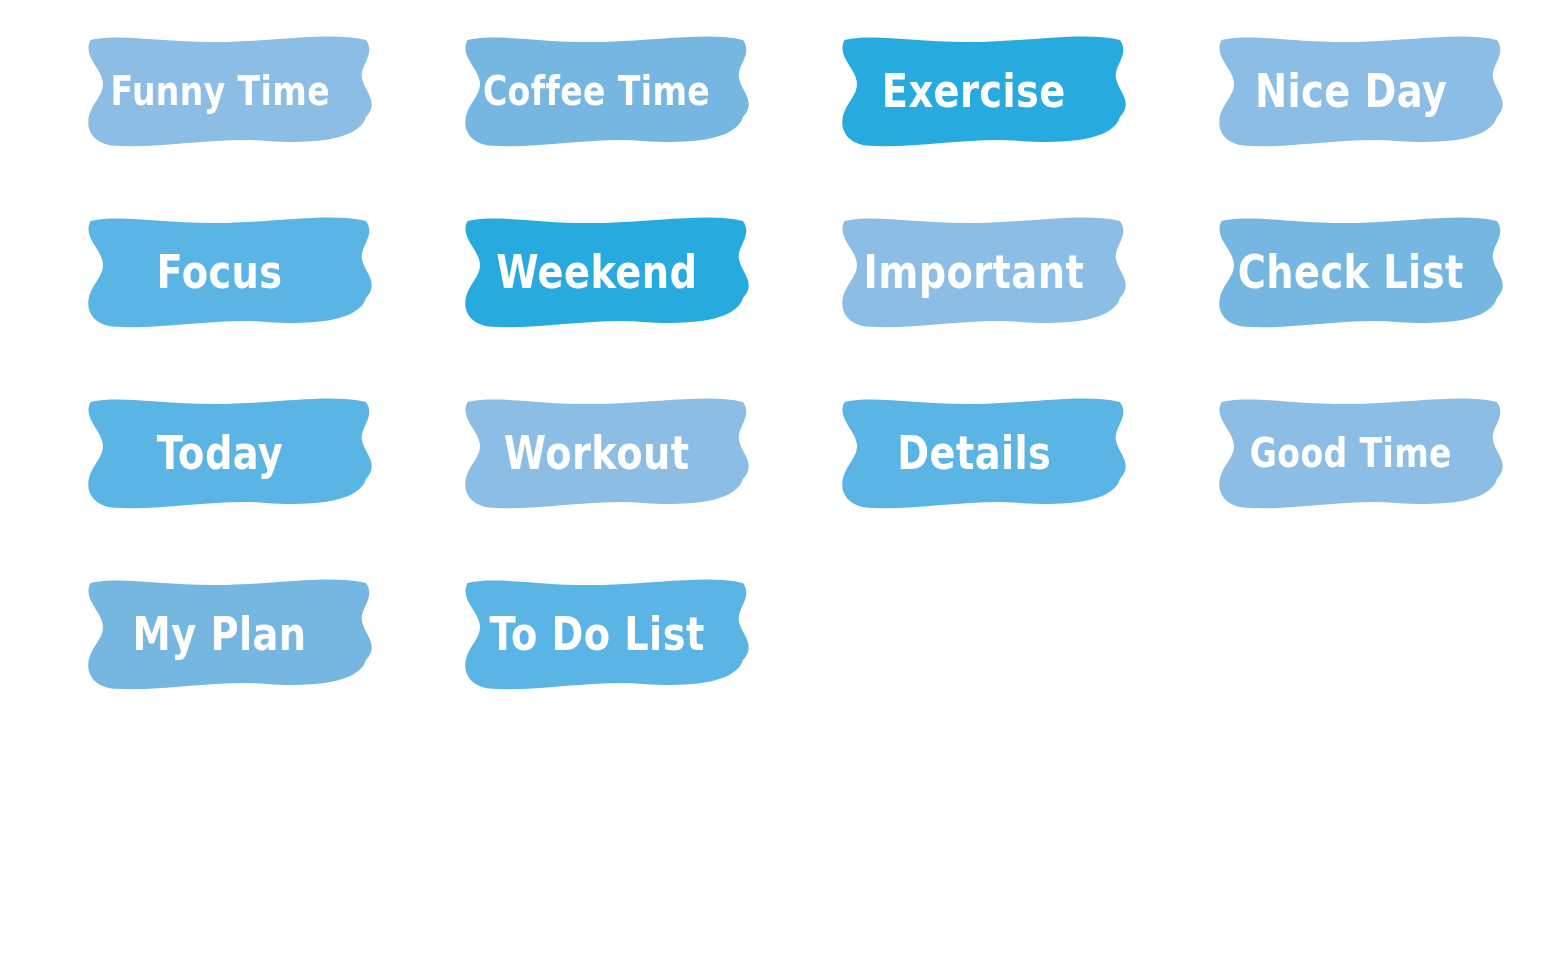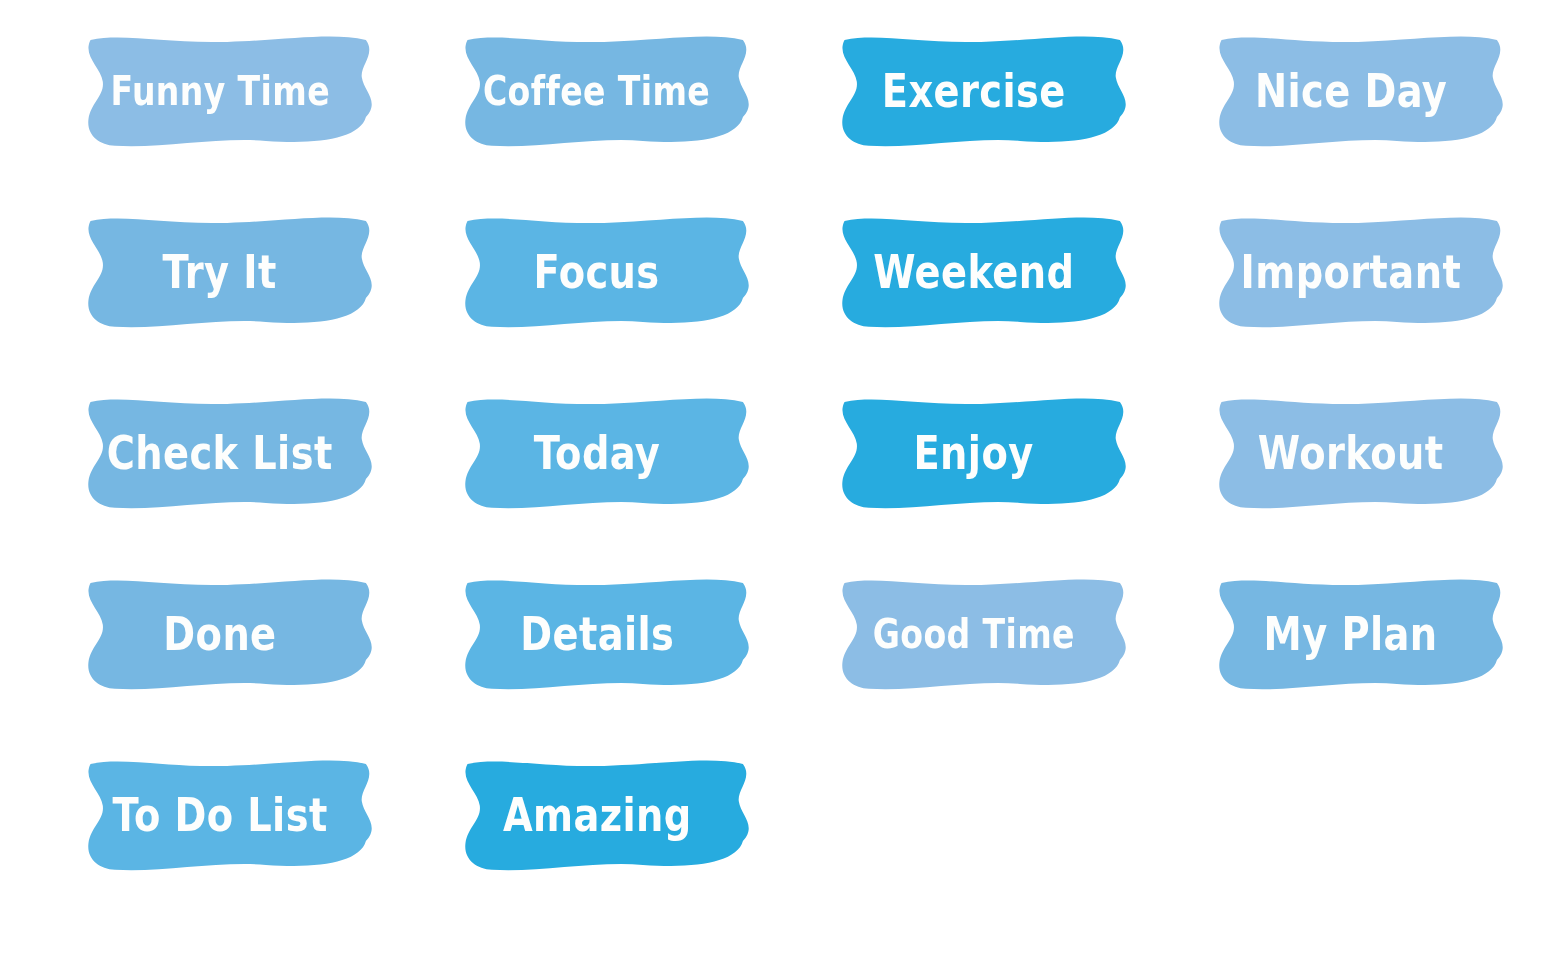--- a/index.html
+++ b/index.html
@@ -104,26 +104,20 @@
         <span class="banner-label">Exercise</span>
       </div>
       <div class="banner">
         <svg class="banner-shape" viewBox="0 0 320 125" preserveAspectRatio="none">
           <path d="M 26,10 C 60,3 100,14 160,12 C 220,10 262,2 296,10 C 306,24 290,36 292,48 C 294,62 310,72 296,88 C 290,110 248,116 198,112 C 150,108 96,120 50,117 C 34,116 22,106 24,90 C 26,74 40,66 38,52 C 36,38 18,26 26,10 Z" fill="#8CBDE5" transform="translate(4,2) scale(1.02,0.99)"></path>
         </svg>
         <span class="banner-label">Nice Day</span>
       </div>
       <div class="banner">
         <svg class="banner-shape" viewBox="0 0 320 125" preserveAspectRatio="none">
-          <path d="M 26,10 C 60,3 100,14 160,12 C 220,10 262,2 296,10 C 306,24 290,36 292,48 C 294,62 310,72 296,88 C 290,110 248,116 198,112 C 150,108 96,120 50,117 C 34,116 22,106 24,90 C 26,74 40,66 38,52 C 36,38 18,26 26,10 Z" fill="#76B7E2" transform="translate(4,2) scale(1.02,0.99)"></path>
-        </svg>
-        <span class="banner-label">Try It</span>
-      </div>
-      <div class="banner">
-        <svg class="banner-shape" viewBox="0 0 320 125" preserveAspectRatio="none">
           <path d="M 26,10 C 60,3 100,14 160,12 C 220,10 262,2 296,10 C 306,24 290,36 292,48 C 294,62 310,72 296,88 C 290,110 248,116 198,112 C 150,108 96,120 50,117 C 34,116 22,106 24,90 C 26,74 40,66 38,52 C 36,38 18,26 26,10 Z" fill="#5BB5E4" transform="translate(4,2) scale(1.02,0.99)"></path>
         </svg>
         <span class="banner-label">Focus</span>
       </div>
       <div class="banner">
         <svg class="banner-shape" viewBox="0 0 320 125" preserveAspectRatio="none">
           <path d="M 26,10 C 60,3 100,14 160,12 C 220,10 262,2 296,10 C 306,24 290,36 292,48 C 294,62 310,72 296,88 C 290,110 248,116 198,112 C 150,108 96,120 50,117 C 34,116 22,106 24,90 C 26,74 40,66 38,52 C 36,38 18,26 26,10 Z" fill="#27ABDF" transform="translate(4,2) scale(1.02,0.99)"></path>
         </svg>
         <span class="banner-label">Weekend</span>
       </div>
@@ -140,35 +134,23 @@
         <span class="banner-label">Check List</span>
       </div>
       <div class="banner">
         <svg class="banner-shape" viewBox="0 0 320 125" preserveAspectRatio="none">
           <path d="M 26,10 C 60,3 100,14 160,12 C 220,10 262,2 296,10 C 306,24 290,36 292,48 C 294,62 310,72 296,88 C 290,110 248,116 198,112 C 150,108 96,120 50,117 C 34,116 22,106 24,90 C 26,74 40,66 38,52 C 36,38 18,26 26,10 Z" fill="#5BB5E4" transform="translate(4,2) scale(1.02,0.99)"></path>
         </svg>
         <span class="banner-label">Today</span>
       </div>
       <div class="banner">
         <svg class="banner-shape" viewBox="0 0 320 125" preserveAspectRatio="none">
-          <path d="M 26,10 C 60,3 100,14 160,12 C 220,10 262,2 296,10 C 306,24 290,36 292,48 C 294,62 310,72 296,88 C 290,110 248,116 198,112 C 150,108 96,120 50,117 C 34,116 22,106 24,90 C 26,74 40,66 38,52 C 36,38 18,26 26,10 Z" fill="#27ABDF" transform="translate(4,2) scale(1.02,0.99)"></path>
-        </svg>
-        <span class="banner-label">Enjoy</span>
-      </div>
-      <div class="banner">
-        <svg class="banner-shape" viewBox="0 0 320 125" preserveAspectRatio="none">
           <path d="M 26,10 C 60,3 100,14 160,12 C 220,10 262,2 296,10 C 306,24 290,36 292,48 C 294,62 310,72 296,88 C 290,110 248,116 198,112 C 150,108 96,120 50,117 C 34,116 22,106 24,90 C 26,74 40,66 38,52 C 36,38 18,26 26,10 Z" fill="#8CBDE5" transform="translate(4,2) scale(1.02,0.99)"></path>
         </svg>
         <span class="banner-label">Workout</span>
-      </div>
-      <div class="banner">
-        <svg class="banner-shape" viewBox="0 0 320 125" preserveAspectRatio="none">
-          <path d="M 26,10 C 60,3 100,14 160,12 C 220,10 262,2 296,10 C 306,24 290,36 292,48 C 294,62 310,72 296,88 C 290,110 248,116 198,112 C 150,108 96,120 50,117 C 34,116 22,106 24,90 C 26,74 40,66 38,52 C 36,38 18,26 26,10 Z" fill="#76B7E2" transform="translate(4,2) scale(1.02,0.99)"></path>
-        </svg>
-        <span class="banner-label">Done</span>
       </div>
       <div class="banner">
         <svg class="banner-shape" viewBox="0 0 320 125" preserveAspectRatio="none">
           <path d="M 26,10 C 60,3 100,14 160,12 C 220,10 262,2 296,10 C 306,24 290,36 292,48 C 294,62 310,72 296,88 C 290,110 248,116 198,112 C 150,108 96,120 50,117 C 34,116 22,106 24,90 C 26,74 40,66 38,52 C 36,38 18,26 26,10 Z" fill="#5BB5E4" transform="translate(4,2) scale(1.02,0.99)"></path>
         </svg>
         <span class="banner-label">Details</span>
       </div>
       <div class="banner">
         <svg class="banner-shape" viewBox="0 0 320 125" preserveAspectRatio="none">
           <path d="M 26,10 C 60,3 100,14 160,12 C 220,10 262,2 296,10 C 306,24 290,36 292,48 C 294,62 310,72 296,88 C 290,110 248,116 198,112 C 150,108 96,120 50,117 C 34,116 22,106 24,90 C 26,74 40,66 38,52 C 36,38 18,26 26,10 Z" fill="#8CBDE5" transform="translate(4,2) scale(1.02,0.99)"></path>
@@ -180,20 +162,14 @@
           <path d="M 26,10 C 60,3 100,14 160,12 C 220,10 262,2 296,10 C 306,24 290,36 292,48 C 294,62 310,72 296,88 C 290,110 248,116 198,112 C 150,108 96,120 50,117 C 34,116 22,106 24,90 C 26,74 40,66 38,52 C 36,38 18,26 26,10 Z" fill="#76B7E2" transform="translate(4,2) scale(1.02,0.99)"></path>
         </svg>
         <span class="banner-label">My Plan</span>
       </div>
       <div class="banner">
         <svg class="banner-shape" viewBox="0 0 320 125" preserveAspectRatio="none">
           <path d="M 26,10 C 60,3 100,14 160,12 C 220,10 262,2 296,10 C 306,24 290,36 292,48 C 294,62 310,72 296,88 C 290,110 248,116 198,112 C 150,108 96,120 50,117 C 34,116 22,106 24,90 C 26,74 40,66 38,52 C 36,38 18,26 26,10 Z" fill="#5BB5E4" transform="translate(4,2) scale(1.02,0.99)"></path>
         </svg>
         <span class="banner-label">To Do List</span>
       </div>
-      <div class="banner">
-        <svg class="banner-shape" viewBox="0 0 320 125" preserveAspectRatio="none">
-          <path d="M 26,10 C 60,3 100,14 160,12 C 220,10 262,2 296,10 C 306,24 290,36 292,48 C 294,62 310,72 296,88 C 290,110 248,116 198,112 C 150,108 96,120 50,117 C 34,116 22,106 24,90 C 26,74 40,66 38,52 C 36,38 18,26 26,10 Z" fill="#27ABDF" transform="translate(4,2) scale(1.02,0.99)"></path>
-        </svg>
-        <span class="banner-label">Amazing</span>
-      </div>
     </div>
 </div>
 
 </body></html>

